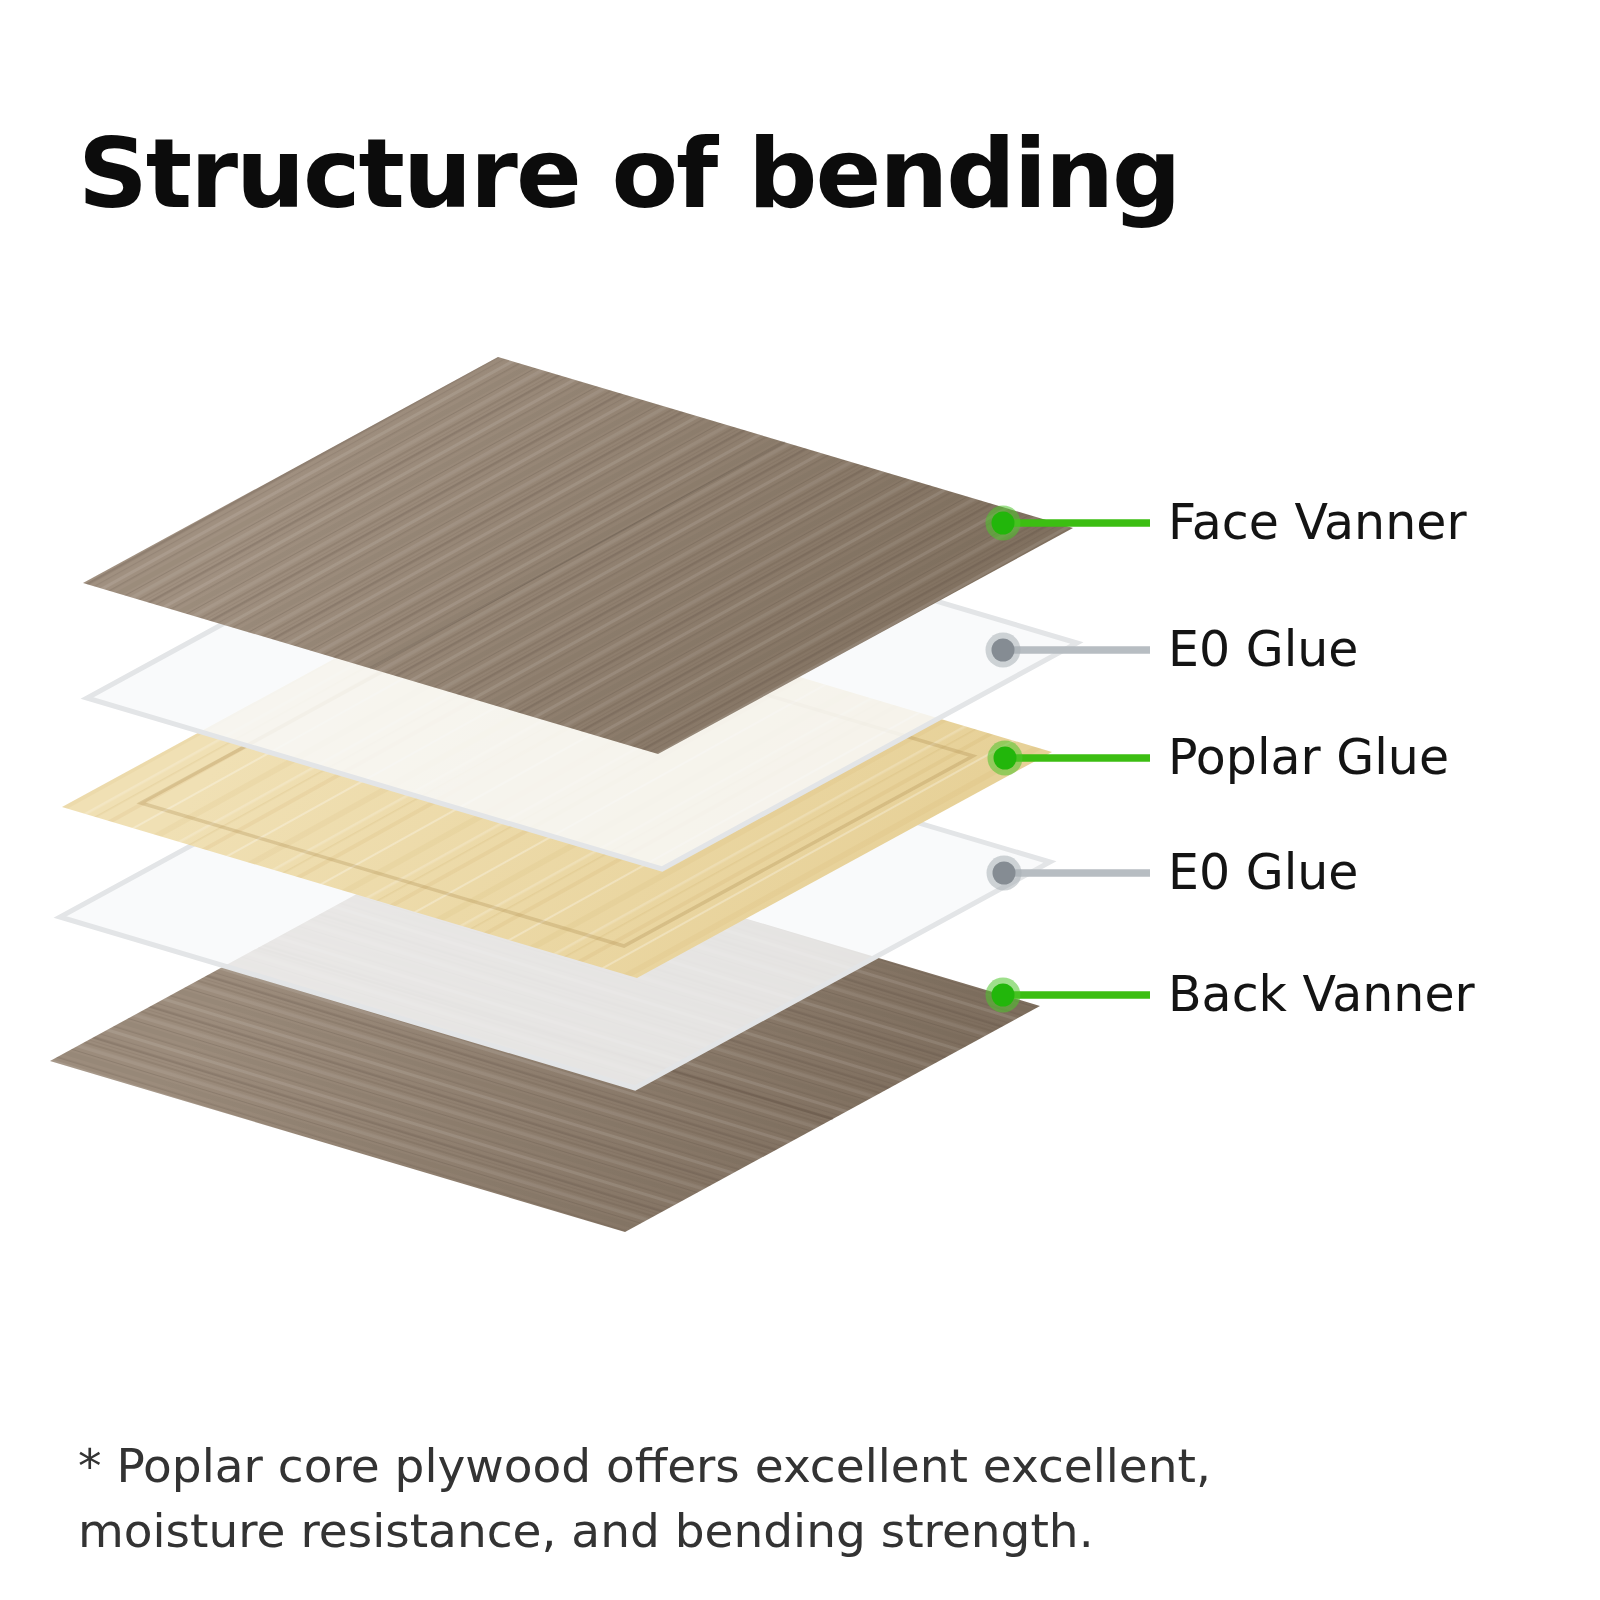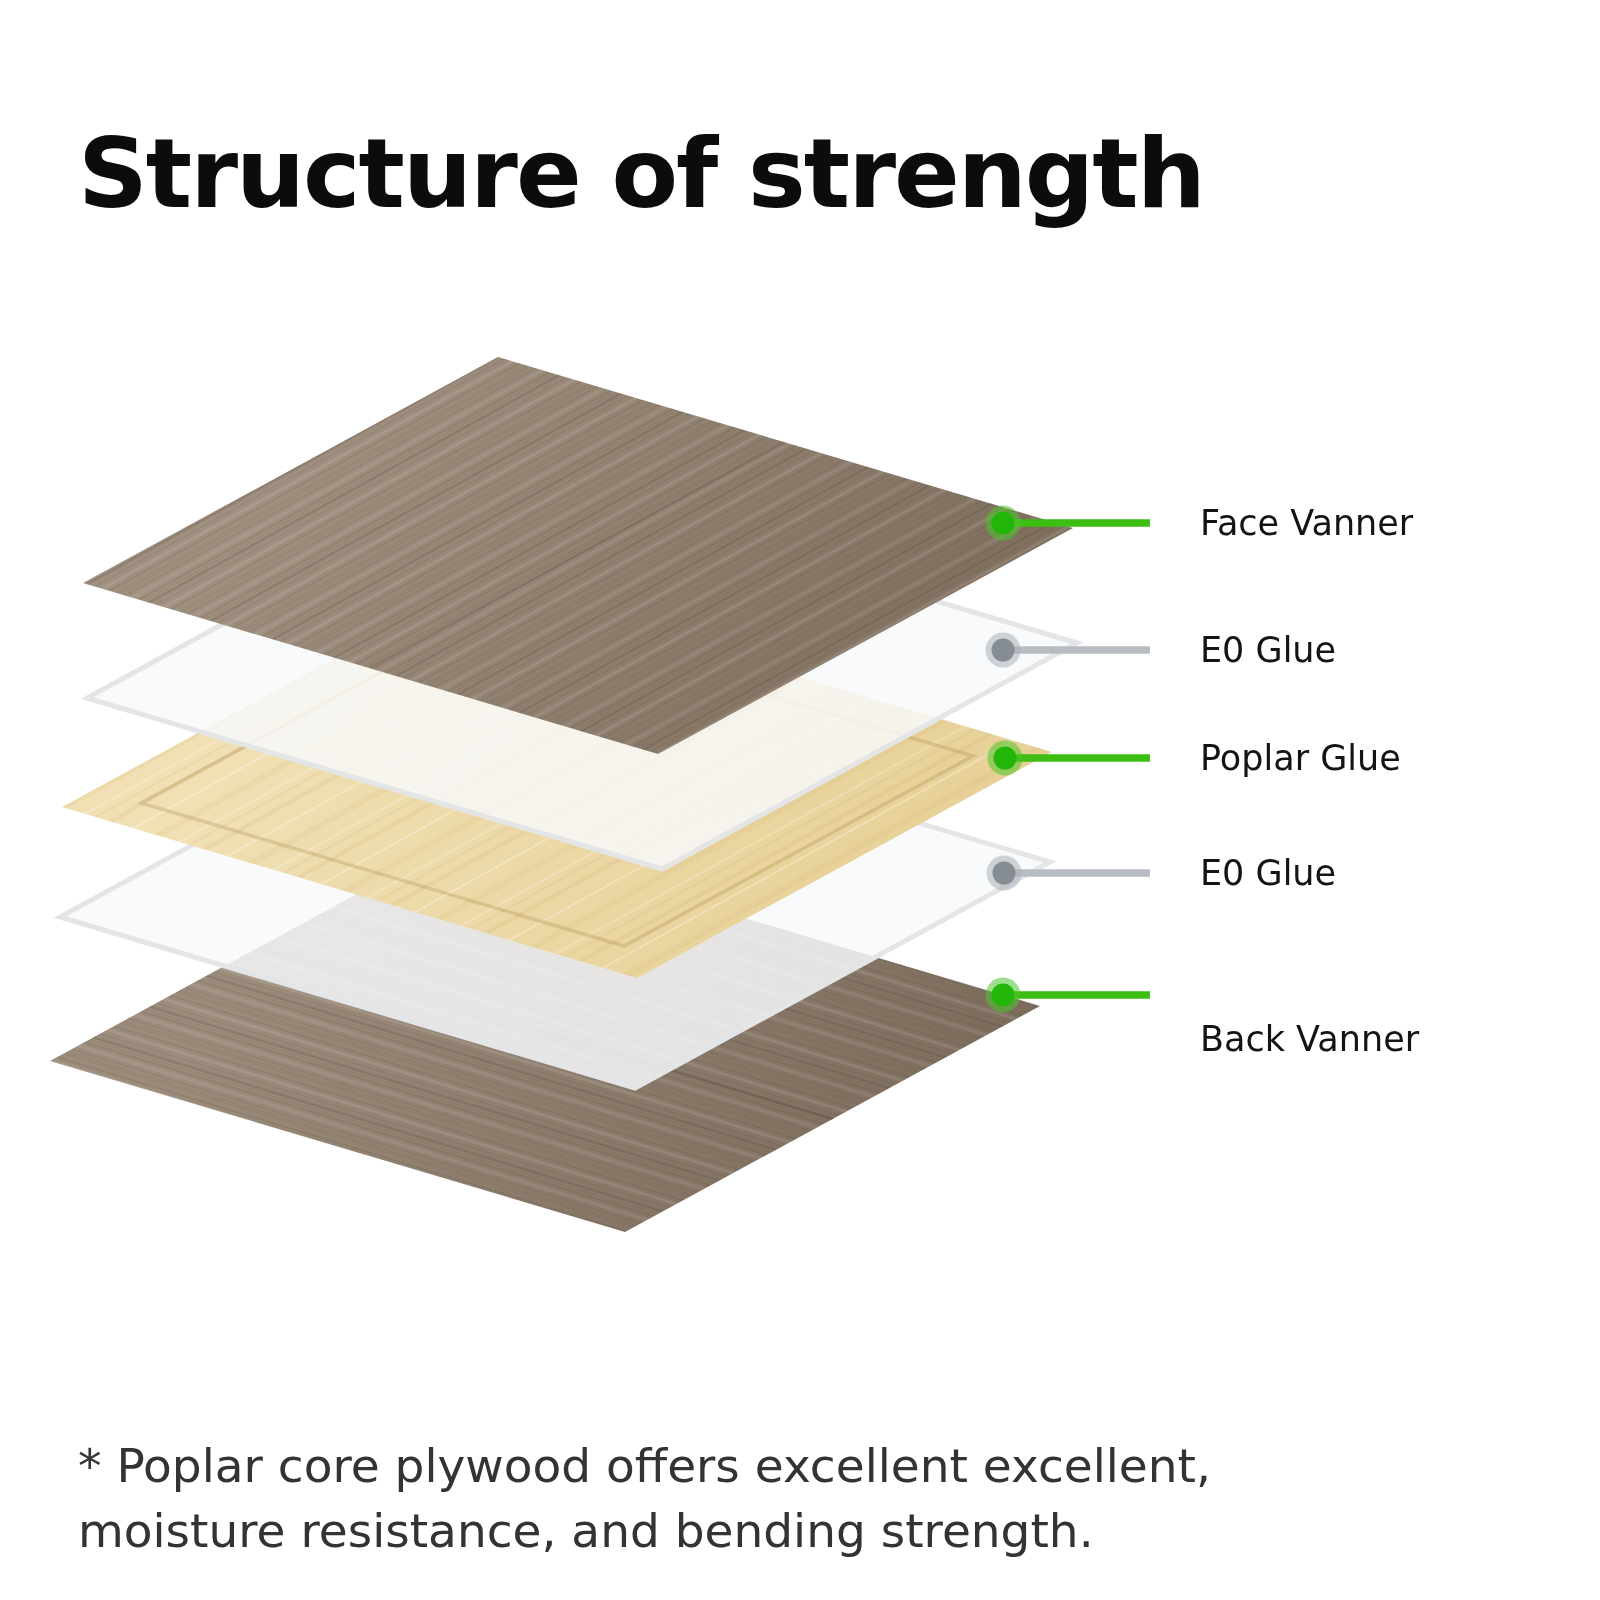--- a/index.html
+++ b/index.html
@@ -7,37 +7,37 @@
     width:1600px;height:1600px;position:relative;background:#ffffff;
     font-family:"DejaVu Sans","Liberation Sans",sans-serif;overflow:hidden;
   }
   .stage{position:absolute;left:0;top:0;width:1600px;height:1600px;}
   .title{
     position:absolute;left:78px;top:52px;
     font-size:97px;font-weight:bold;letter-spacing:-2px;
     color:#0c0c0c;white-space:nowrap;
   }
   .callout-label{
-    position:absolute;left:1200px;
-    font-size:35px;line-height:58px;color:#141414;white-space:nowrap;
+    position:absolute;left:1168px;
+    font-size:49px;line-height:58px;color:#141414;white-space:nowrap;
   }
   .callout-label.l0{top:494px;}
   .callout-label.l1{top:621px;}
   .callout-label.l2{top:729px;}
   .callout-label.l3{top:844px;}
-  .callout-label.l4{top:966px;margin-top:44px;}
+  .callout-label.l4{top:966px;}
   .footnote{
     position:absolute;left:78px;top:1386px;width:1300px;
     font-size:47px;line-height:65px;color:#333333;
   }
 </style>
 </head>
 <body>
 
-<h1 class="title">Structure of strength</h1>
+<h1 class="title">Structure of bending</h1>
 
 <svg class="stage" viewBox="0 0 1600 1600" xmlns="http://www.w3.org/2000/svg">
   <defs>
     <linearGradient id="gwTop" gradientUnits="userSpaceOnUse" x1="350" y1="380" x2="880" y2="760">
       <stop offset="0" stop-color="#a09080"></stop>
       <stop offset="1" stop-color="#80705f"></stop>
     </linearGradient>
     <linearGradient id="gwBack" gradientUnits="userSpaceOnUse" x1="320" y1="860" x2="850" y2="1240">
       <stop offset="0" stop-color="#9c8c7c"></stop>
       <stop offset="1" stop-color="#7e6e5e"></stop>

